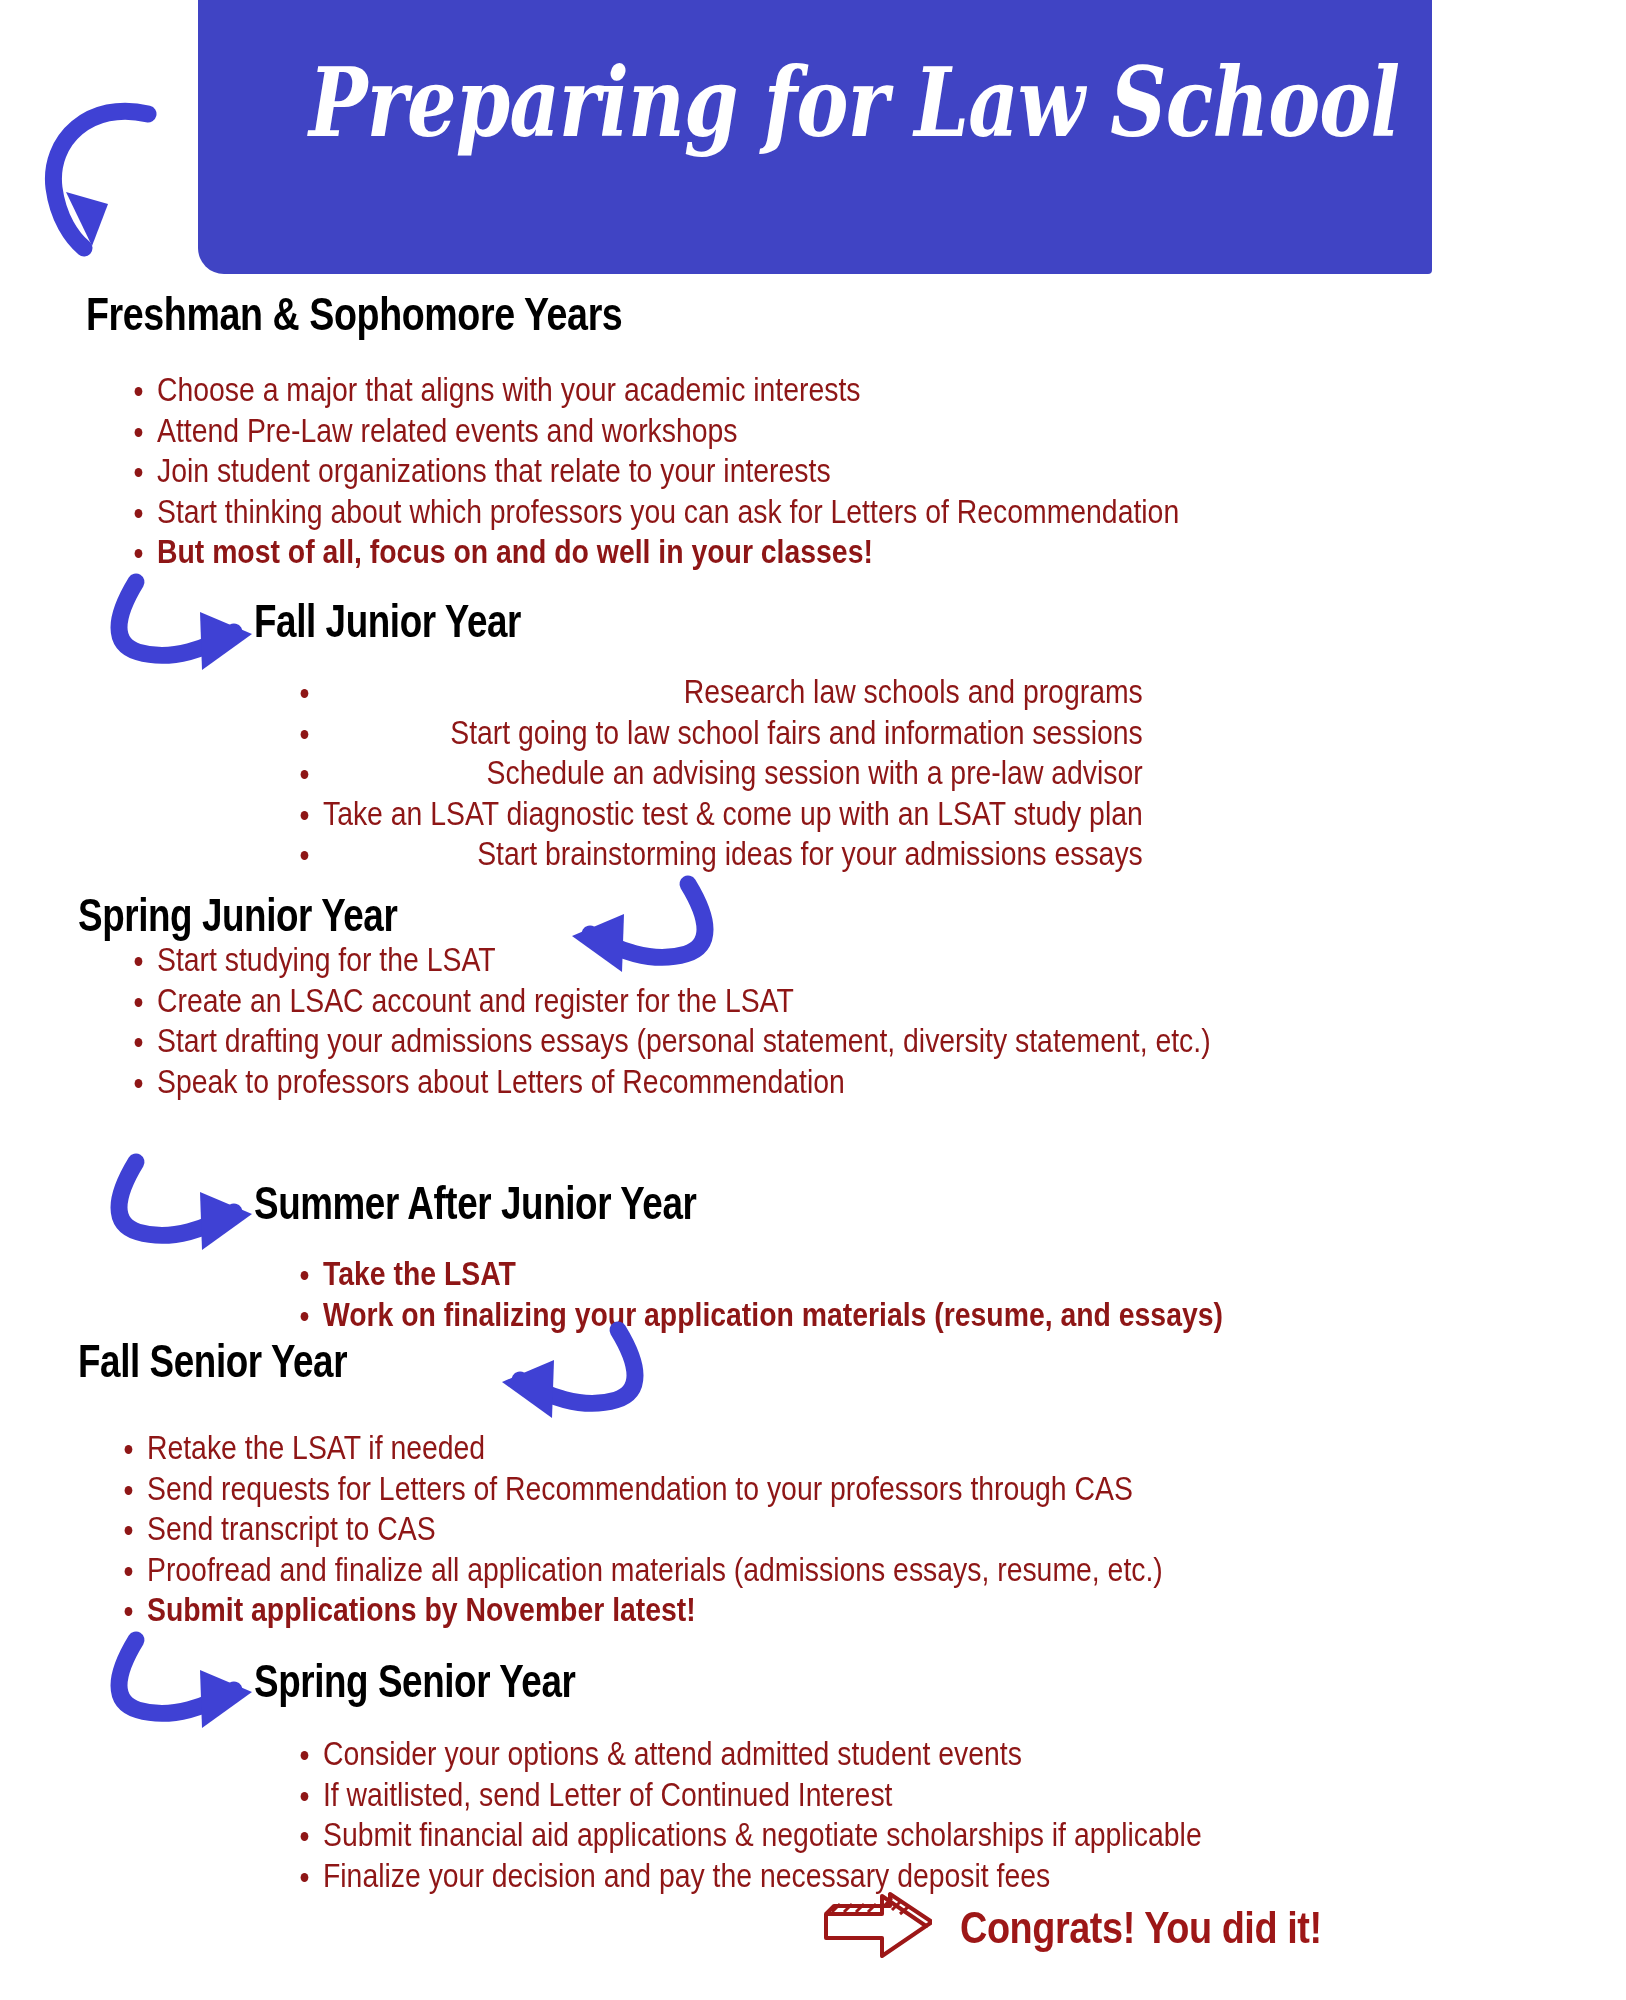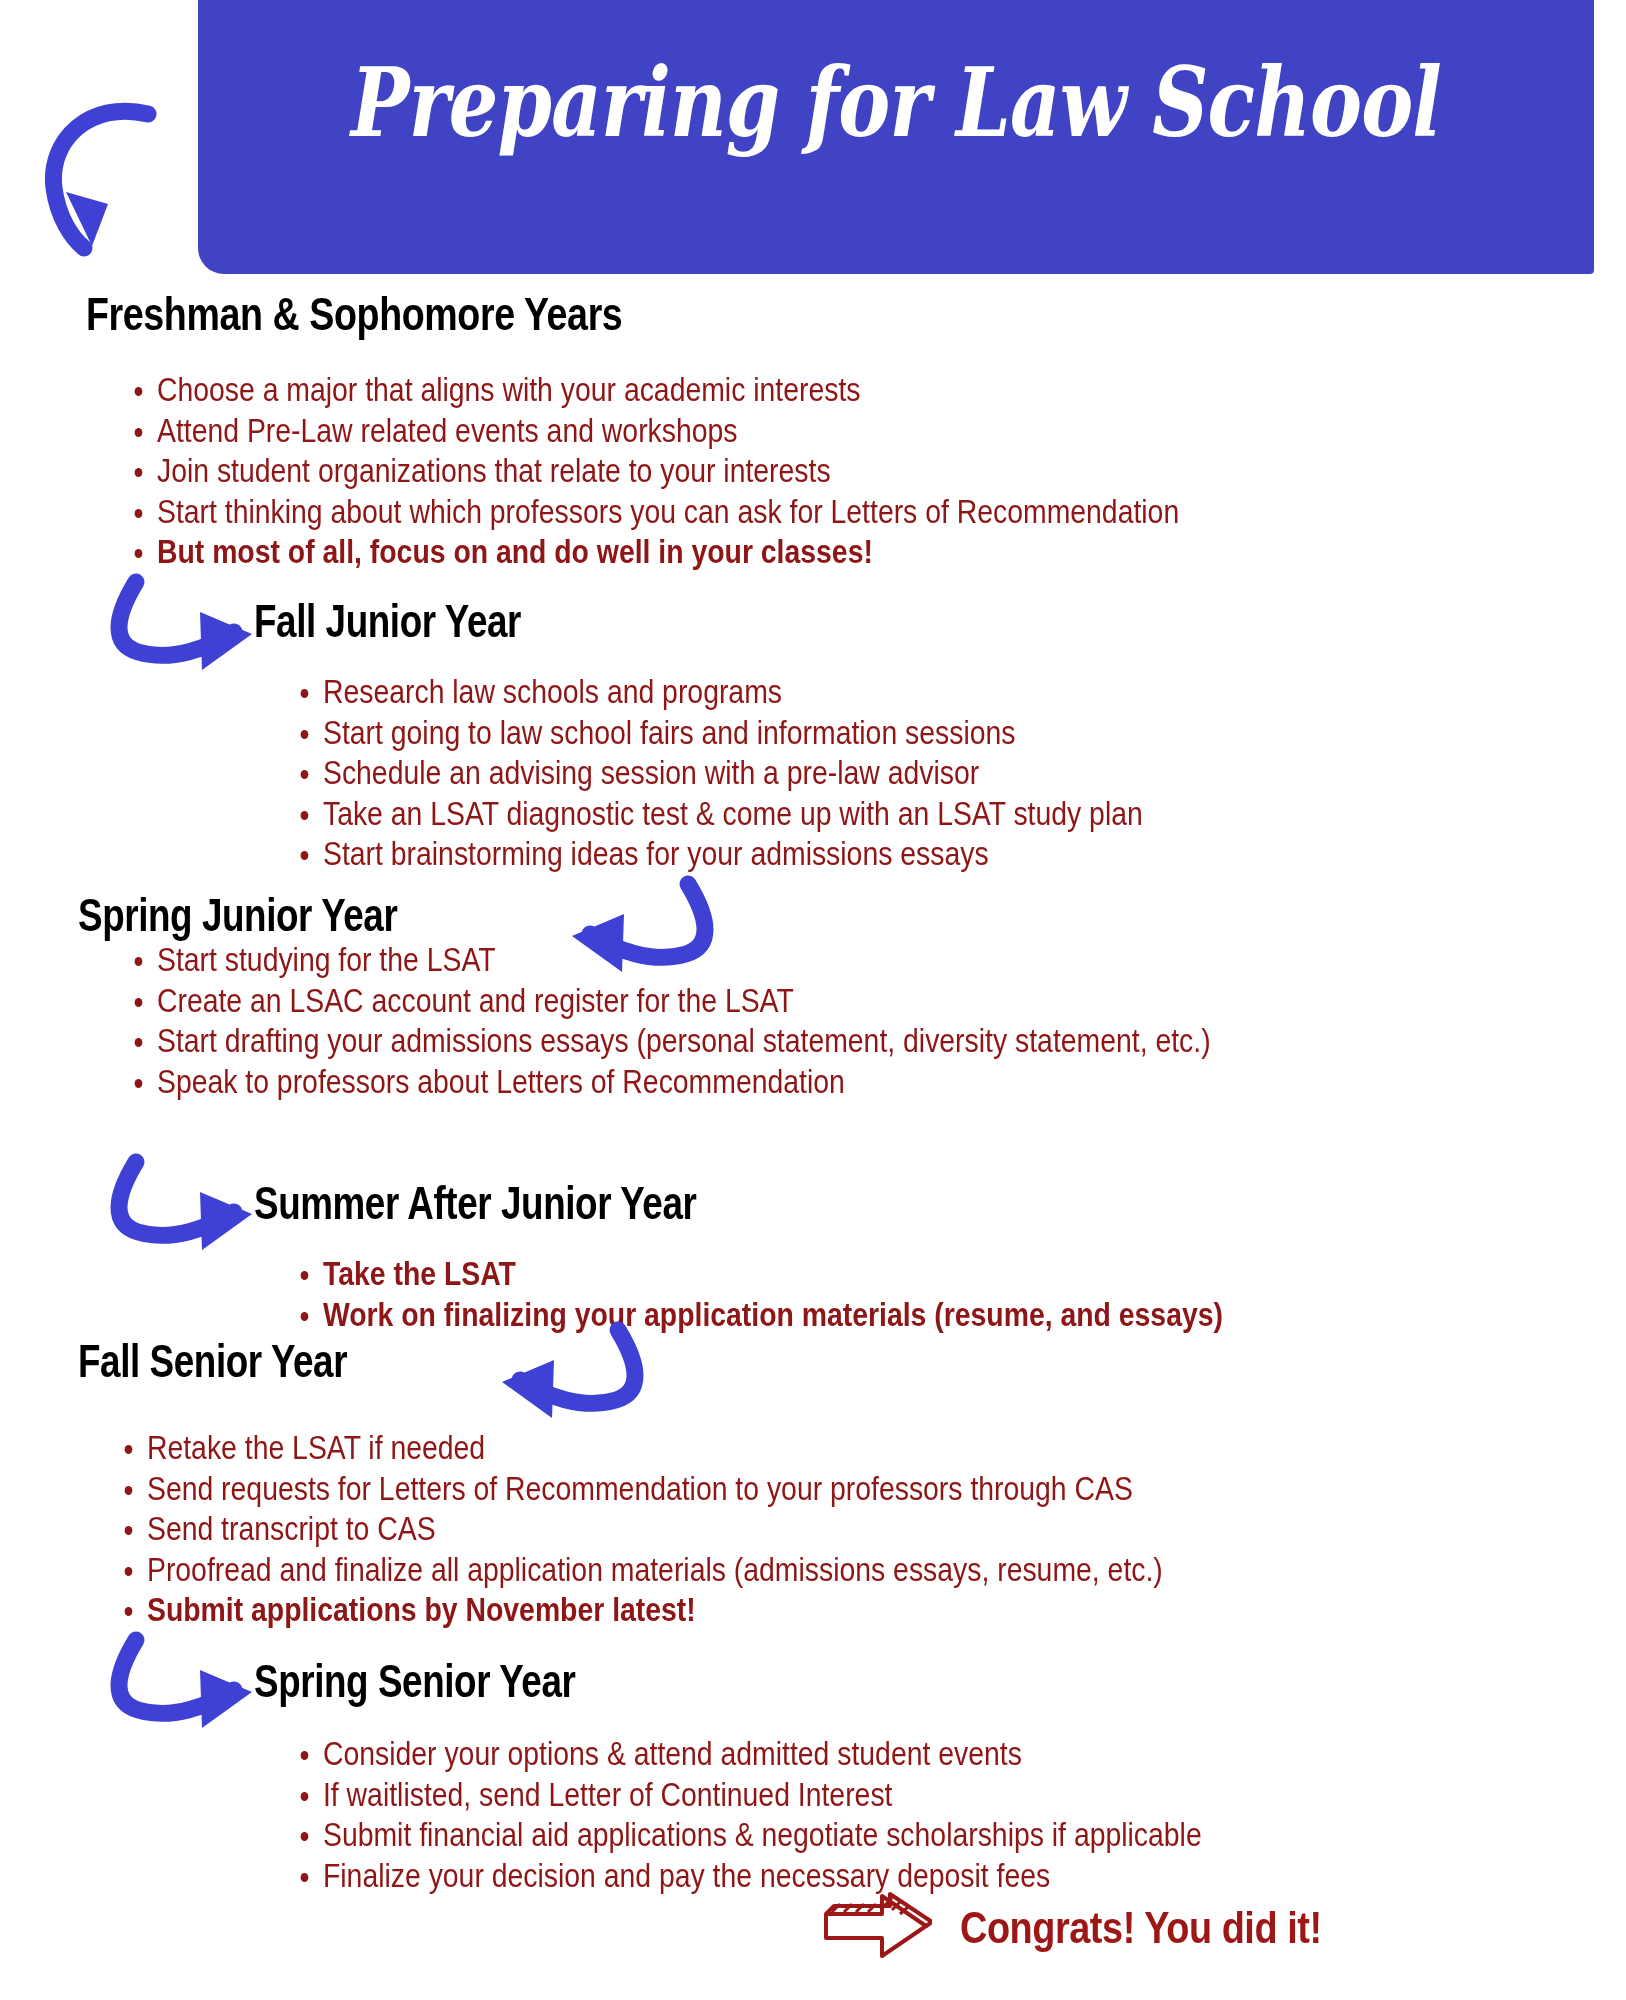--- a/index.html
+++ b/index.html
@@ -14,21 +14,21 @@
     overflow: hidden;
     font-family: "Liberation Sans", sans-serif;
     -webkit-font-smoothing: antialiased;
   }
 
   
   #banner {
     position: absolute;
     left: 198px;
     top: 0;
-    width: 1396px;
+    width: 1234px;
     height: 274px;
     background: #4044c4;
     border-bottom-left-radius: 26px;
     border-bottom-right-radius: 4px;
   }
   #banner-title {
     position: absolute;
     left: 0;
     right: 0;
     top: 48px;
@@ -144,21 +144,21 @@
 
 <div class="arrow" style="left:112px; top:578px; width:160px; height:96px;">
   <svg width="160" height="96" viewBox="0 0 160 96">
     <path d="M24 4 C 2 40, 0 66, 26 74 C 60 84, 96 70, 122 54" fill="none" stroke="#3f41d4" stroke-width="17" stroke-linecap="round"></path>
     <path d="M88 34 L 140 56 L 90 92 Z" fill="#3f41d4"></path>
   </svg>
 </div>
 
 <div class="section-heading" style="left:254px; top:594px;">Fall  Junior Year</div>
 
-<ul class="bullet-list" style="left:280px; top:660px;">
+<ul class="bullet-list" style="left:280px; top:660px;text-align:right;">
   <li class="bullet-item">Research law schools and programs</li>
   <li class="bullet-item">Start going to law school fairs and information sessions</li>
   <li class="bullet-item">Schedule an advising session with a pre-law advisor</li>
   <li class="bullet-item">Take an LSAT diagnostic test &amp; come up with an LSAT study plan</li>
   <li class="bullet-item">Start brainstorming ideas for your admissions essays</li>
 </ul>
 
 <div class="section-heading" style="left:78px; top:888px;">Spring  Junior Year</div>
 
 <div class="arrow" style="left:552px; top:880px; width:160px; height:96px;">

